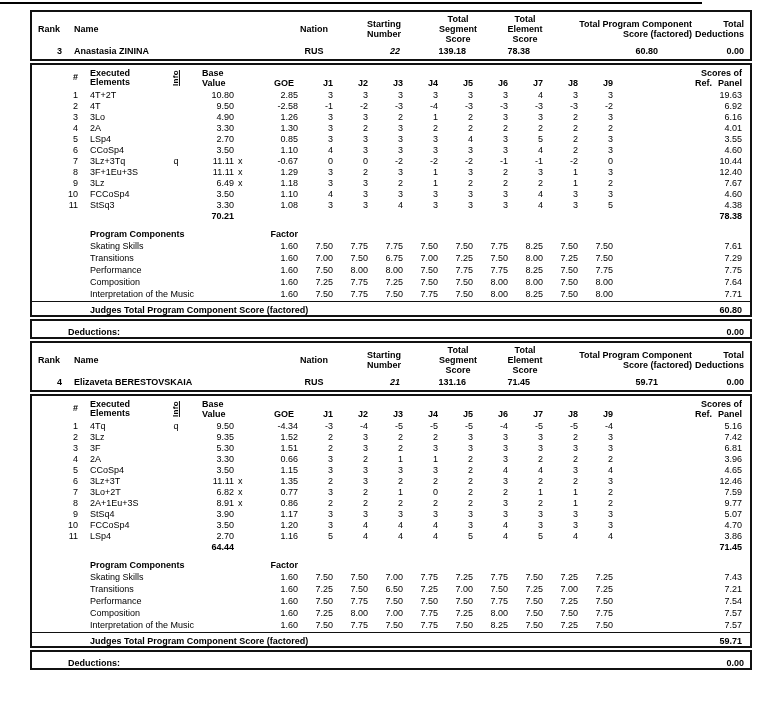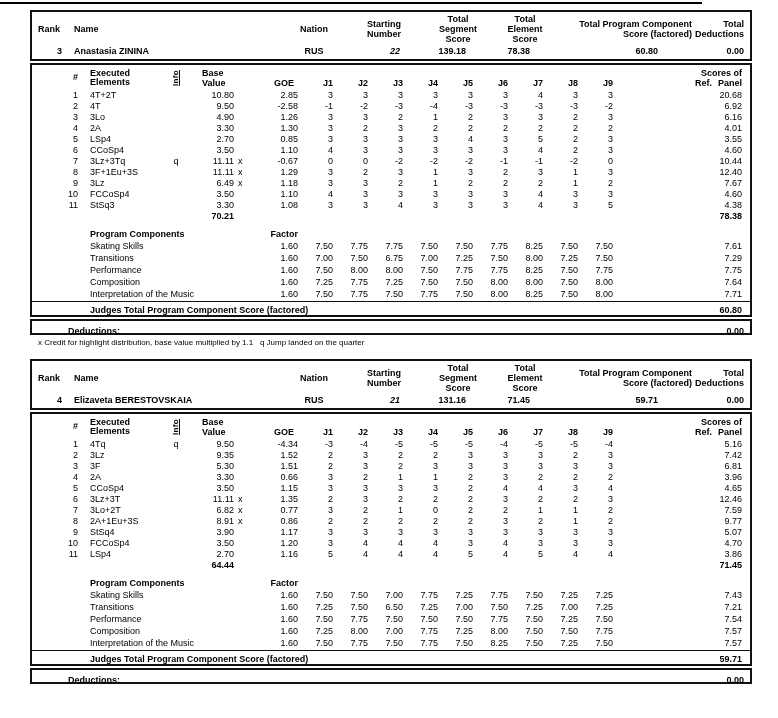--- a/index.html
+++ b/index.html
@@ -36,21 +36,21 @@
   .spacer { height:4px; }
   .pc-head { height:12px; margin-top:2px; font-weight:bold; }
   .comp-rows .eg { height:12px; }
   .judges-total { height:12.5px; font-weight:bold; border-top:1.5px solid #111; margin:1px -8px 0 -8px; padding:4px 8px; }
   .g2-6 { grid-column:2/6; } .g4 { grid-column:4; } .g6 { grid-column:6; }
   .g7{grid-column:7;} .g8{grid-column:8;} .g9{grid-column:9;} .g10{grid-column:10;} .g11{grid-column:11;}
   .g12{grid-column:12;} .g13{grid-column:13;} .g14{grid-column:14;} .g15{grid-column:15;}
   .g2-17 { grid-column:2/17; } .g17 { grid-column:17; }
   .xcell { padding-left:4px; }
 
-  .ded-box { height:16px; display:flex; align-items:center; justify-content:space-between; padding:8px 6px 0 36px; font-weight:bold; margin-bottom:2px; }
+  .ded-box { height:16px; display:flex; align-items:flex-end; justify-content:space-between; padding:16px 6px 0 36px; font-weight:bold; margin-bottom:2px; }
   .fn { font-size:8px; line-height:9px; margin:3px 0 12px 8px; white-space:pre; }
 
   
   .v-start { padding-right:22px;font-style:italic; } .v-seg { padding-right:28px; } .v-el { padding-right:26px; } .v-pcs { padding-right:34px; }
 </style>
 </head>
 <body>
 
 <div class="top-rule"></div>
 <div class="page">
@@ -124,21 +124,21 @@
           <span class="r">3</span>
           <span class="r">3</span>
           <span class="r">3</span>
           <span class="r">3</span>
           <span class="r">3</span>
           <span class="r">3</span>
           <span class="r">4</span>
           <span class="r">3</span>
           <span class="r">3</span>
           <span class="r"></span>
-          <span class="r">20.68</span>
+          <span class="r">19.63</span>
         </div>
           <div class="eg">
           <span class="r">2</span>
           <span class="l pl">4T</span>
           <span class="c"></span>
           <span class="r">9.50</span>
           <span class="l xcell"></span>
           <span class="r">-2.58</span>
           <span class="r">-1</span>
           <span class="r">-2</span>
@@ -415,21 +415,20 @@
         <span class="l pl g2-17">Judges Total Program Component Score (factored)</span>
         <span class="r g17">60.80</span>
       </div>
     </div>
 
     <div class="box ded-box">
       <span>Deductions:</span>
       <span>0.00</span>
     </div>
 
-    <div class="fn">x Credit for highlight distribution, base value multiplied by 1.1   q Jump landed on the quarter</div>
   </section>
 
   <section>
     <div class="box sum-box">
       <div class="sg sum-head">
         <span class="l nw">Rank</span>
         <span class="l pl">Name</span>
         <span class="c pre">Nation</span>
         <span class="c pre">Starting
 Number</span>

